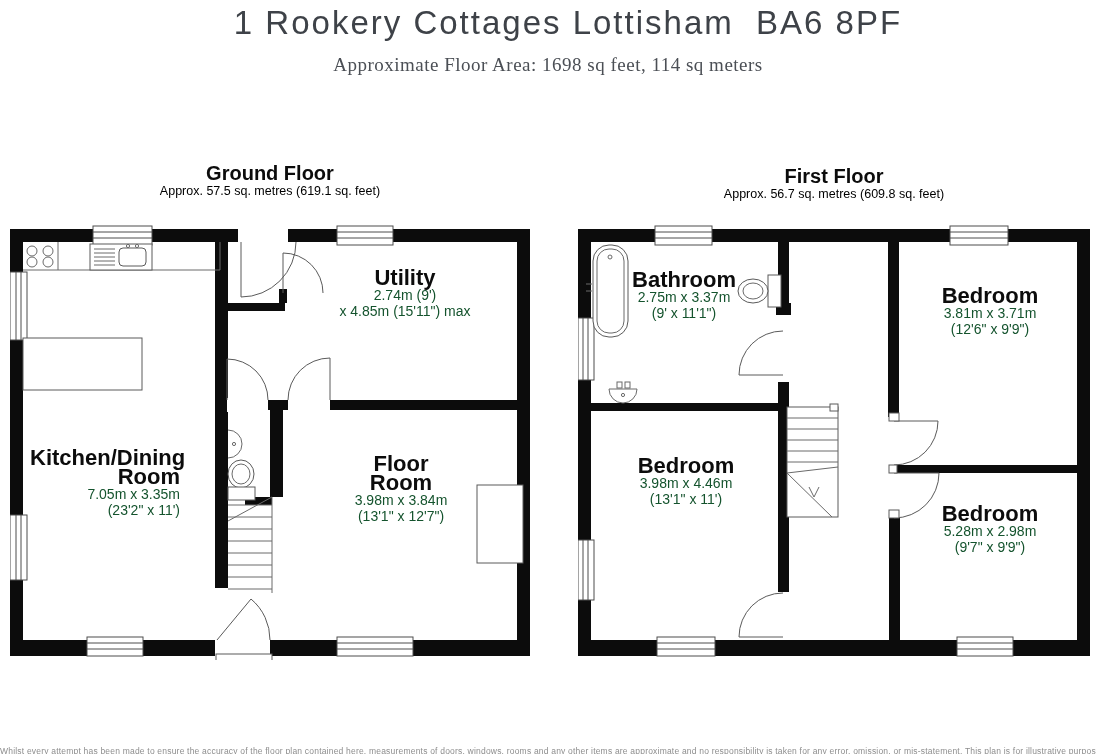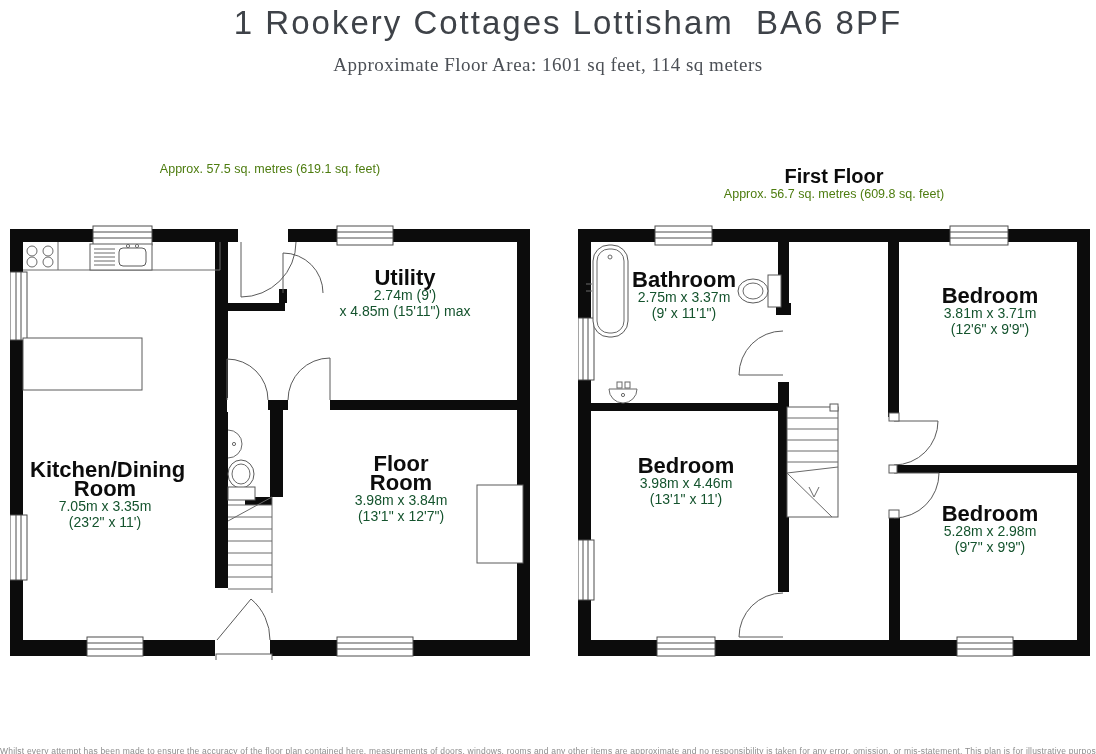--- a/index.html
+++ b/index.html
@@ -6,44 +6,45 @@
   .canvas{position:relative;width:1096px;height:754px;background:#fff;overflow:hidden;
           font-family:"Liberation Sans", sans-serif;color:#111;}
   .main-title{position:absolute;top:4px;left:0;width:100%;text-align:center;
 ic    font-family:"Liberation Serif","DejaVu Serif",serif;font-size:33px;font-weight:400;
     color:#3e4248;letter-spacing:2px;white-space:pre;padding-left:20px;}
   .main-subtitle{position:absolute;top:54px;left:0;width:100%;text-align:center;
     font-family:"Liberation Serif","DejaVu Serif",serif;font-size:19px;color:#4b4f55;
     letter-spacing:0.5px;white-space:pre;}
   .floor-header{position:absolute;width:420px;text-align:center;}
   .floor-header .fname{font-size:20px;font-weight:bold;color:#0c0c0c;line-height:22px;}
-  .floor-header .farea{font-size:12.5px;color:#4d7c0f;line-height:15px;}
+  .floor-header .farea{font-size:12.5px;color:#000000;line-height:15px;}
   .room-label{position:absolute;transform:translateX(-50%);text-align:center;}
   .room-label .rname{font-size:22px;font-weight:bold;color:#0c0c0c;line-height:19px;}
   .room-label .rdim{font-size:14px;color:#14532d;line-height:16px;white-space:pre;}
   .plan-svg{position:absolute;}
   .disclaimer{position:absolute;top:746px;left:0;width:100%;height:8px;overflow:hidden;
     text-align:center;font-size:8.5px;color:#8d8d8d;white-space:nowrap;letter-spacing:0.2px;}
   svg .wall{fill:#0c0c0c;stroke:none;}
   svg .win{fill:#ffffff;stroke:#4d4d4d;stroke-width:1;}
   svg .winline{stroke:#4d4d4d;stroke-width:1;}
   svg .gap{fill:#ffffff;stroke:none;}
   svg .door{fill:none;stroke:#5a5a5a;stroke-width:1;}
   svg .fix{fill:#ffffff;stroke:#5a5a5a;stroke-width:1;}
   svg .fixl{fill:none;stroke:#6a6a6a;stroke-width:1;}
 </style>
 </head>
 <body>
 
 <div class="canvas">
 
   <div class="main-title">1 Rookery Cottages Lottisham  BA6 8PF</div>
-  <div class="main-subtitle">Approximate Floor Area: 1601 sq feet, 114 sq meters</div>
+  <div class="main-subtitle">Approximate Floor Area: 1698 sq feet, 114 sq meters</div>
 
   <div class="floor-header" style="left:60px;top:162px;">
+    <div class="fname">Ground Floor</div>
     <div class="farea">Approx. 57.5 sq. metres (619.1 sq. feet)</div>
   </div>
 
   <div class="floor-header" style="left:624px;top:165px;">
     <div class="fname">First Floor</div>
     <div class="farea">Approx. 56.7 sq. metres (609.8 sq. feet)</div>
   </div>
 
   <svg class="plan-svg" style="left:10px;top:225px;" width="520" height="435" viewBox="0 0 520 435">
     <g>
@@ -222,21 +223,21 @@
       <line class="fixl" x1="209" y1="248" x2="254" y2="292"></line>
       <polyline class="fixl" points="231,262 236,272 241,262"></polyline>
     </g>
   </svg>
 
   <div class="room-label" style="left:405px;top:268px;">
     <div class="rname">Utility</div>
     <div class="rdim">2.74m (9')</div>
     <div class="rdim">x 4.85m (15'11") max</div>
   </div>
-  <div class="room-label" style="left:105px;top:460px;">
+  <div class="room-label" style="left:105px;top:448px;text-align:right;">
     <div class="rname" style="width:150px;">Kitchen/Dining Room</div>
     <div class="rdim">7.05m x 3.35m</div>
     <div class="rdim">(23'2" x 11')</div>
   </div>
   <div class="room-label" style="left:401px;top:454px;">
     <div class="rname" style="width:80px;margin:0 auto;">Floor Room</div>
     <div class="rdim">3.98m x 3.84m</div>
     <div class="rdim">(13'1" x 12'7")</div>
   </div>
   <div class="room-label" style="left:684px;top:270px;">

